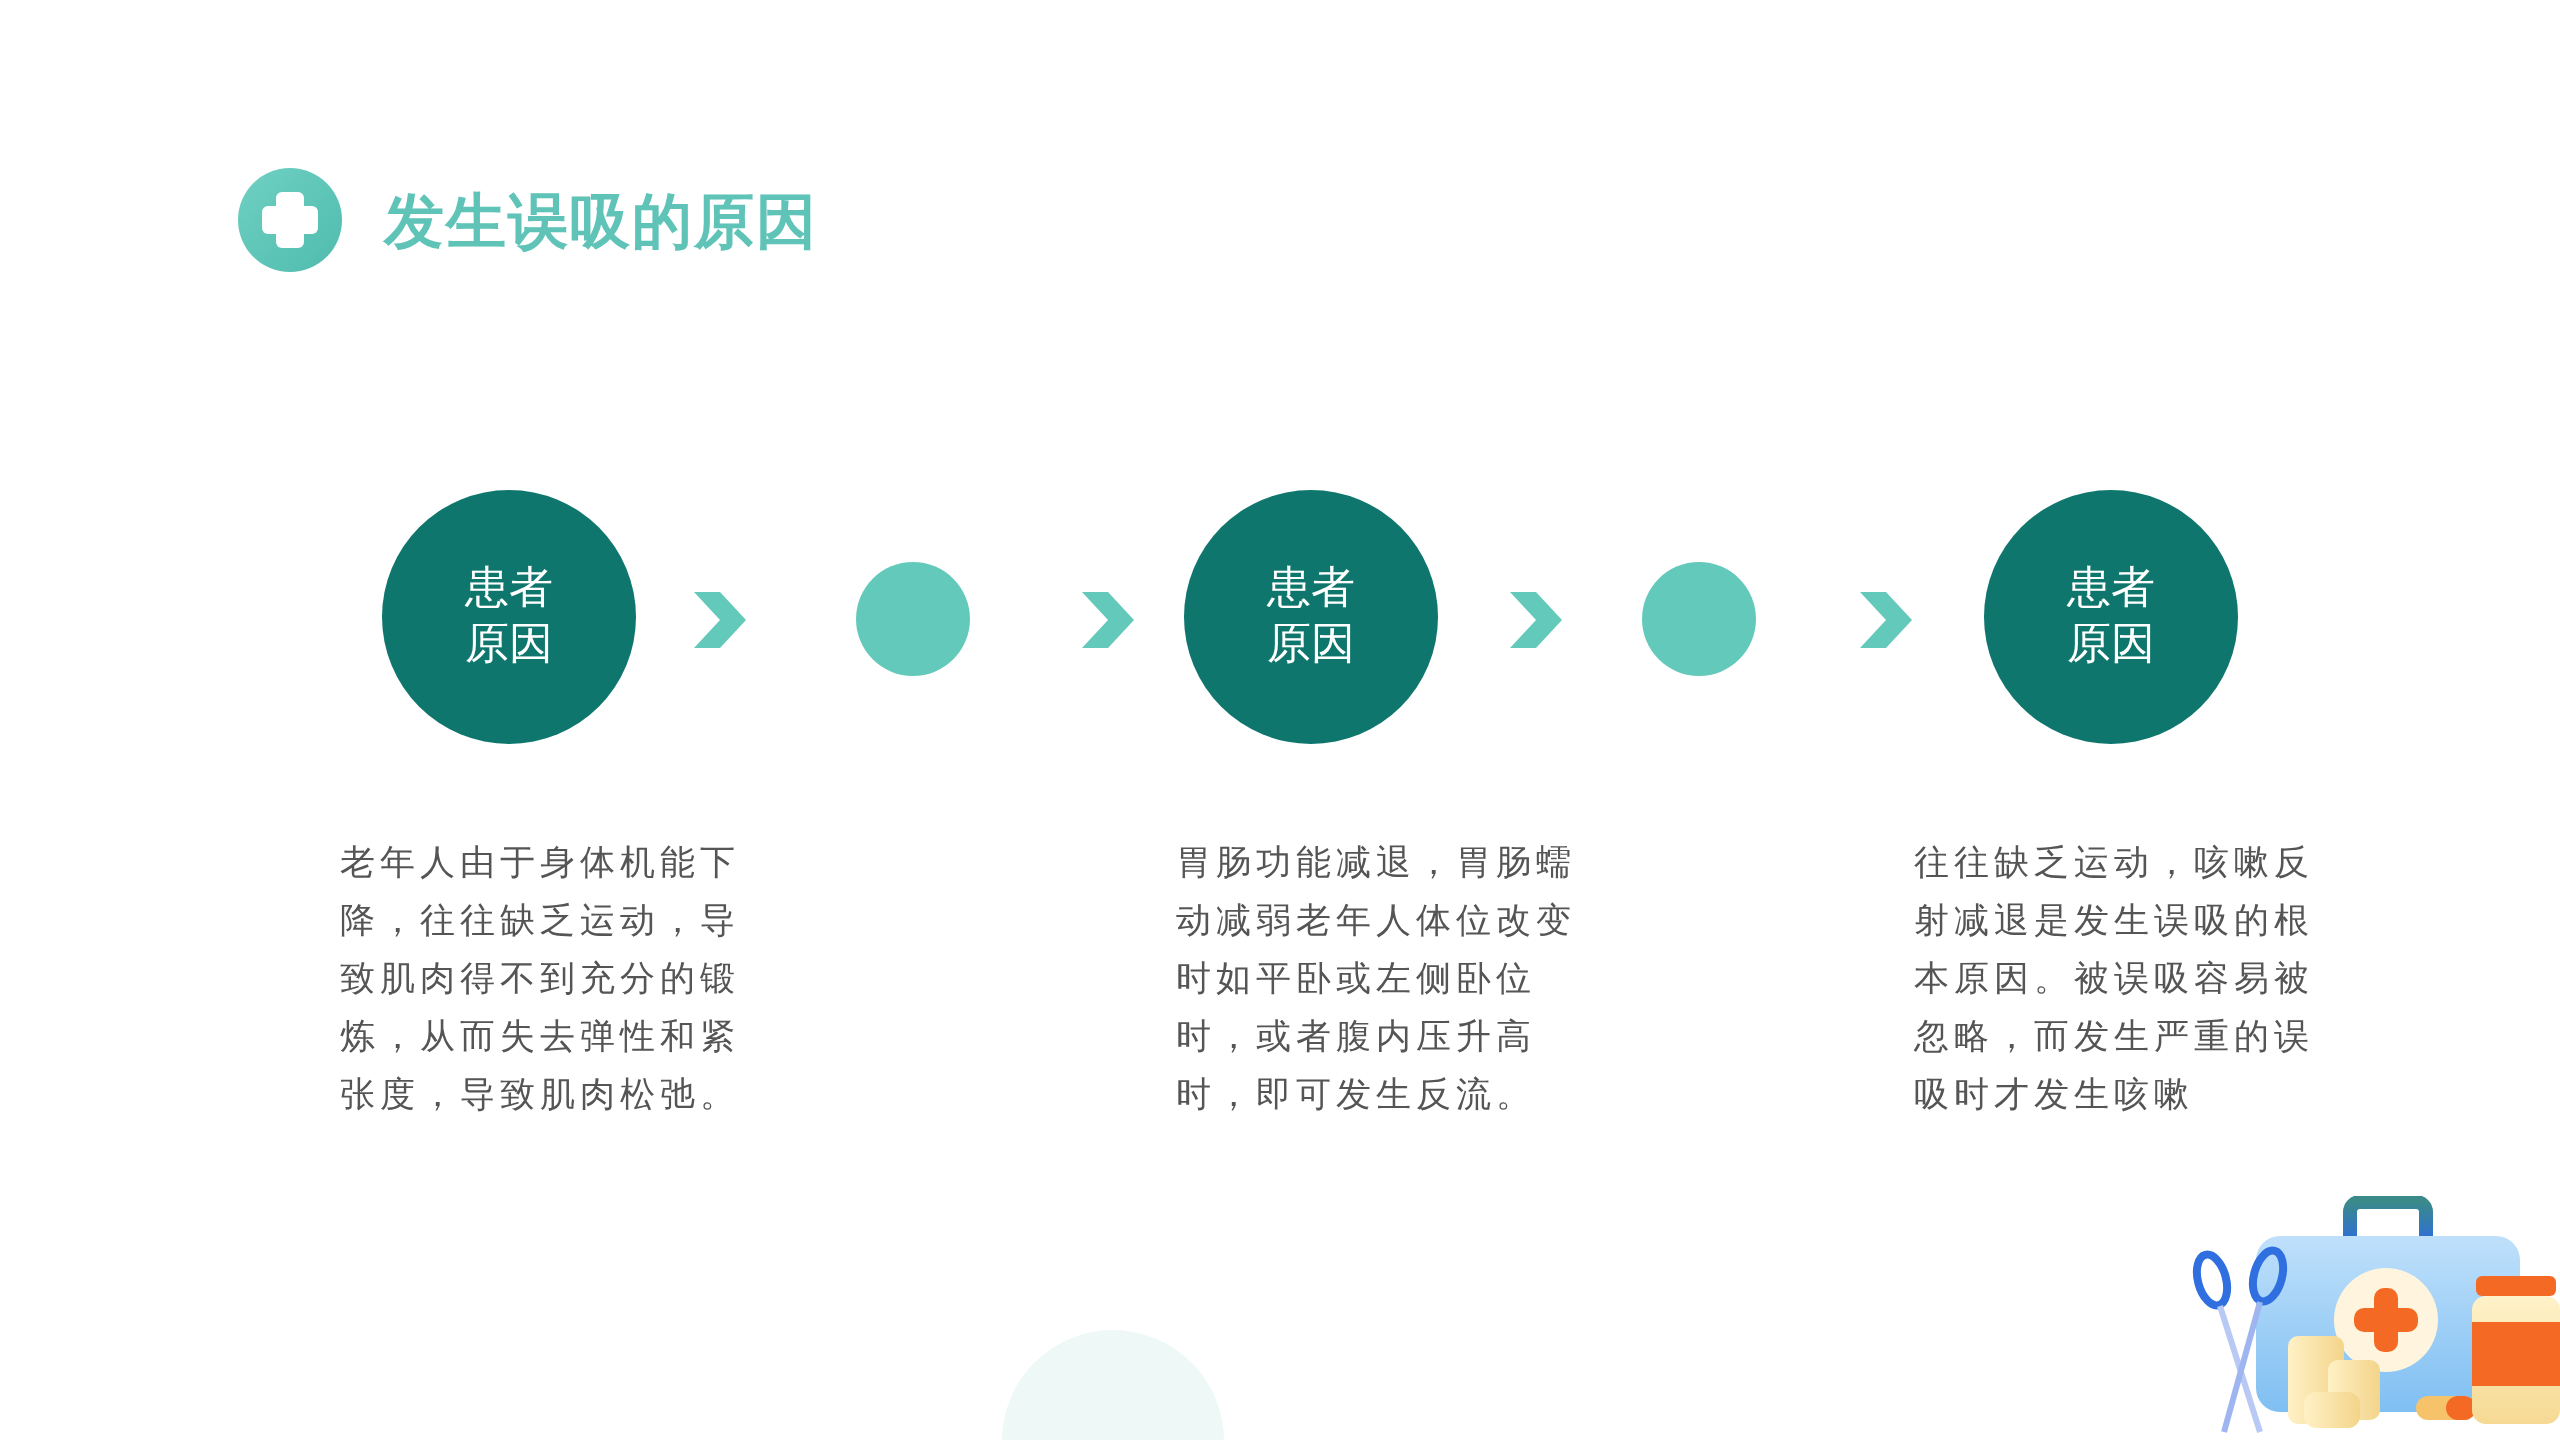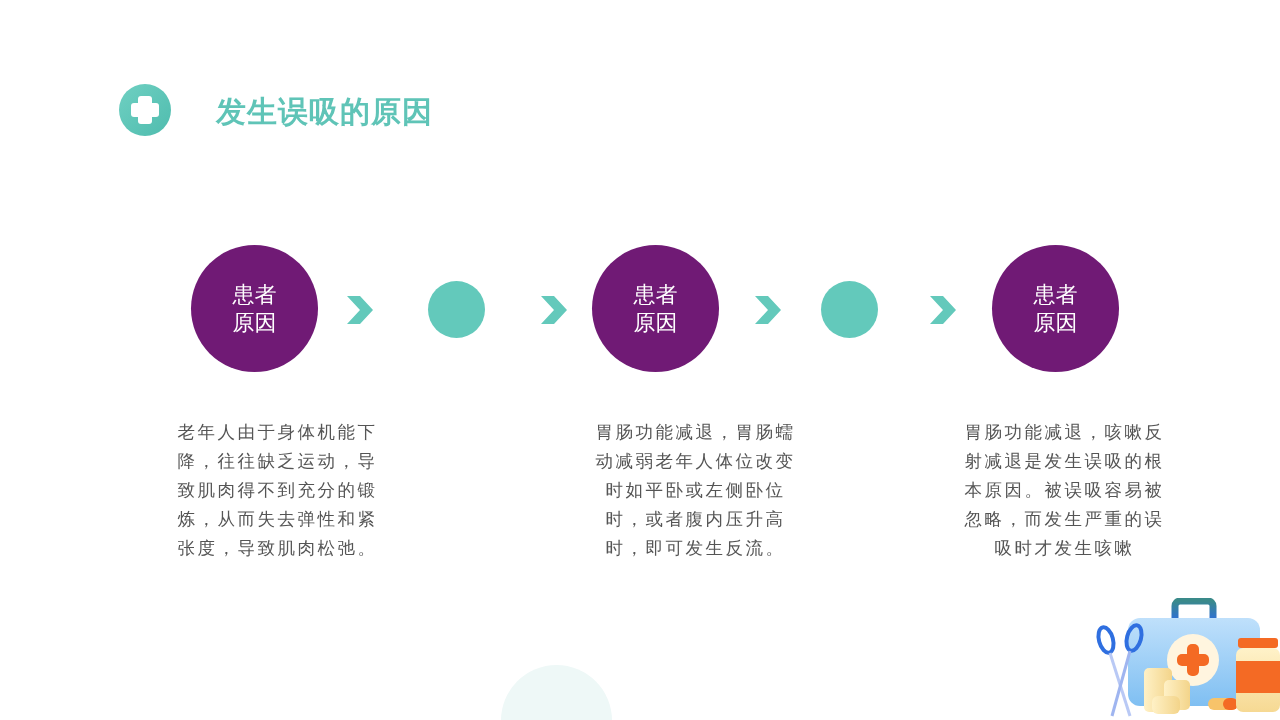--- a/index.html
+++ b/index.html
@@ -8,38 +8,38 @@
 
     .title-icon {
       position: absolute; left: 119px; top: 84px; width: 52px; height: 52px;
       border-radius: 50%;
       background: linear-gradient(135deg, #6fd0c2 0%, #4fbcae 100%);
     }
     .title-icon .bar-h { position: absolute; left: 12px; top: 19px; width: 28px; height: 14px; background: #fff; border-radius: 3px; }
     .title-icon .bar-v { position: absolute; left: 19px; top: 12px; width: 14px; height: 28px; background: #fff; border-radius: 3px; }
 
     .page-title {
-      position: absolute; left: 216px; top: 90px; height: 44px; line-height: 44px;
+      position: absolute; left: 192px; top: 90px; height: 44px; line-height: 44px;
       font-size: 30px; font-weight: bold; color: #5fc4b7; letter-spacing: 1px;
     }
 
     .big-circle {
       position: absolute; width: 127px; height: 127px; border-radius: 50%;
-      background: #701a75; color: #fff;
+      background: #0f766e; color: #fff;
       display: flex; align-items: center; justify-content: center; text-align: center;
       font-size: 22px; line-height: 28px;
     }
     .big-circle span { display: block; width: 56px; }
     .small-circle { position: absolute; width: 57px; height: 57px; border-radius: 50%; background: #63c9bb; }
 
     .chevron { position: absolute; width: 30px; height: 30px; }
 
     .desc {
       position: absolute; width: 215px; font-size: 17.5px; line-height: 29px;
-      color: #555555; letter-spacing: 2.5px; text-align: center;
+      color: #555555; letter-spacing: 2.5px;
     }
 
     .deco-semicircle {
       position: absolute; left: 501px; top: 665px; width: 111px; height: 111px;
       border-radius: 50%; background: #eef8f7;
     }
 
     .medkit { position: absolute; left: 1090px; top: 598px; width: 190px; height: 122px; }
   </style>
 </head>
@@ -87,21 +87,21 @@
 
 <div class="big-circle" style="left:992px; top:245px;">
   <span>
       <span>患者</span>
       <span>原因</span>
     </span>
 </div>
 
 <div class="desc" style="left:170px; top:418px;">老年人由于身体机能下降，往往缺乏运动，导致肌肉得不到充分的锻炼，从而失去弹性和紧张度，导致肌肉松弛。</div>
 <div class="desc" style="left:588px; top:418px;">胃肠功能减退，胃肠蠕动减弱老年人体位改变时如平卧或左侧卧位时，或者腹内压升高时，即可发生反流。</div>
-<div class="desc" style="left:957px; top:418px;">胃肠功能减退，咳嗽反射减退是发生误吸的根本原因。被误吸容易被忽略，而发生严重的误吸时才发生咳嗽</div>
+<div class="desc" style="left:957px; top:418px;">往往缺乏运动，咳嗽反射减退是发生误吸的根本原因。被误吸容易被忽略，而发生严重的误吸时才发生咳嗽</div>
 
 <div class="deco-semicircle"></div>
 
 <svg class="medkit" viewBox="0 0 190 122">
   <defs>
     <linearGradient id="boxg" x1="0" y1="0" x2="0" y2="1">
       <stop offset="0" stop-color="#bfe0fb"></stop>
         <stop offset="1" stop-color="#7fbff2"></stop>
     </linearGradient>
     <linearGradient id="handleg" x1="0" y1="0" x2="0" y2="1">

